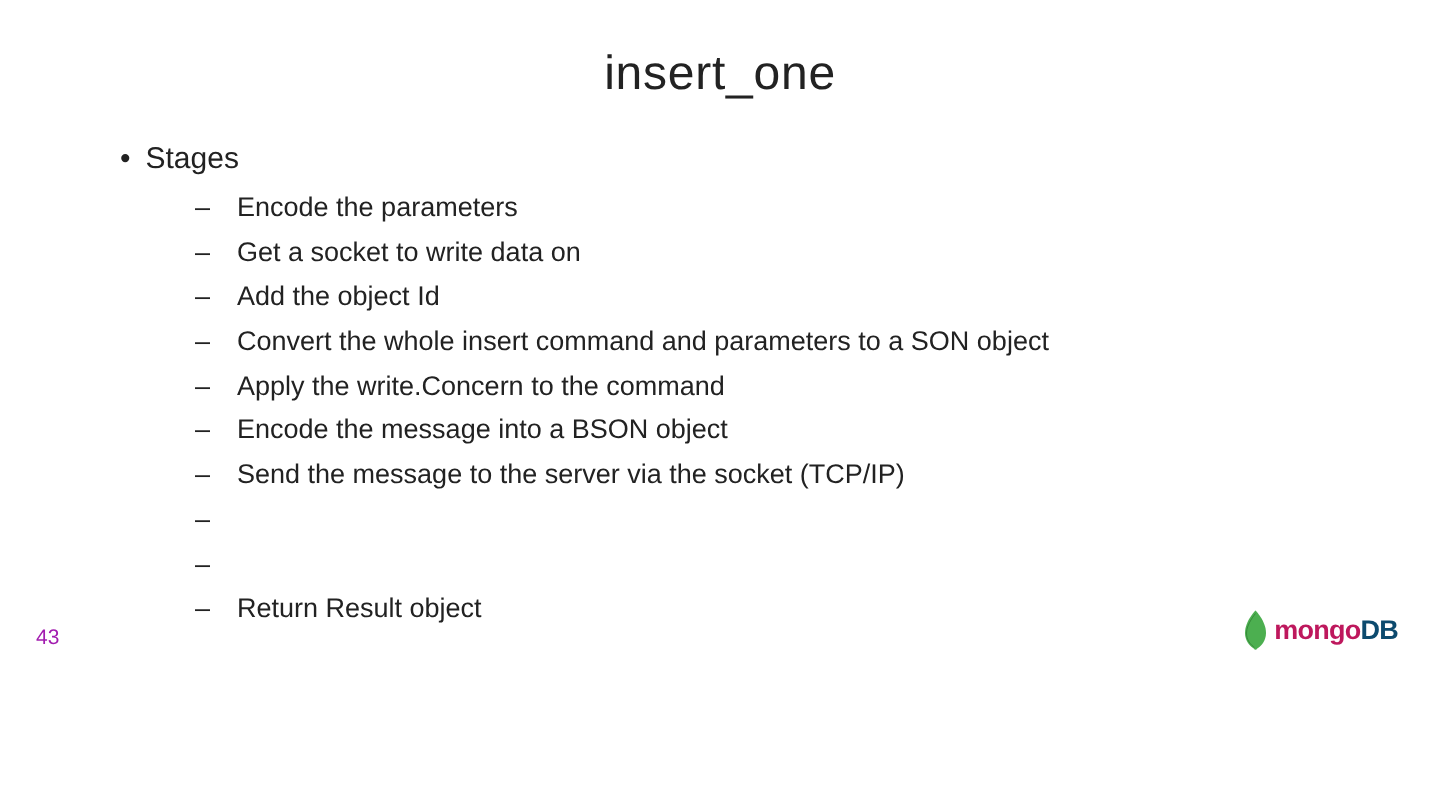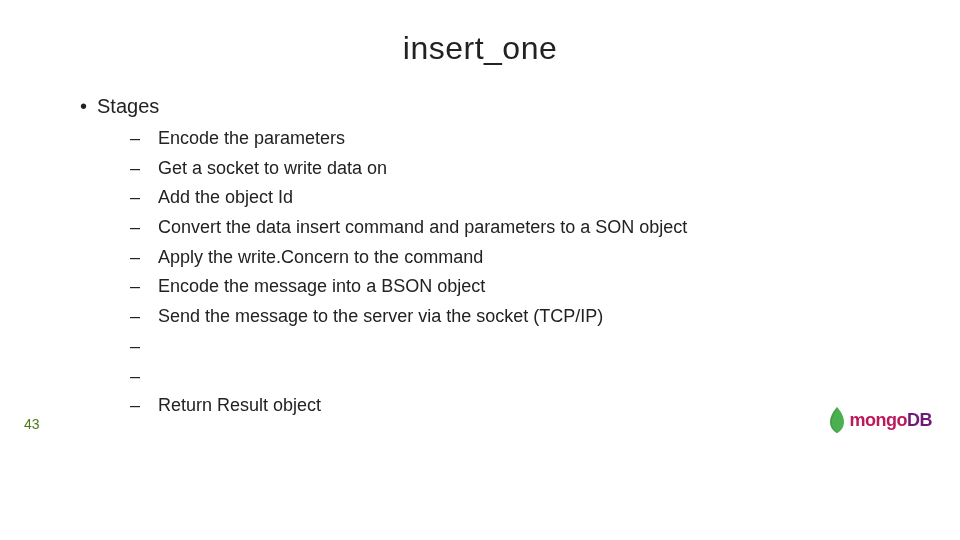--- a/index.html
+++ b/index.html
@@ -68,21 +68,21 @@
       margin-right: 12px;
       min-width: 16px;
       color: #222222;
     }
 
     .slide-number {
       position: absolute;
       bottom: 16px;
       left: 24px;
       font-size: 14px;
-      color: #4d7c0f;
+      color: #a21caf;
     }
 
     .logo {
       position: absolute;
       bottom: 14px;
       right: 28px;
       display: flex;
       align-items: center;
       gap: 2px;
     }
@@ -123,21 +123,21 @@
         <li>
           <span class="dash">–</span>
           <span>Get a socket to write data on</span>
         </li>
         <li>
           <span class="dash">–</span>
           <span>Add the object Id</span>
         </li>
         <li>
           <span class="dash">–</span>
-          <span>Convert the data insert command and parameters to a SON object</span>
+          <span>Convert the whole insert command and parameters to a SON object</span>
         </li>
         <li>
           <span class="dash">–</span>
           <span>Apply the write.Concern to the command</span>
         </li>
         <li>
           <span class="dash">–</span>
           <span>Encode the message into a BSON object</span>
         </li>
         <li>
@@ -159,17 +159,17 @@
 
   <div class="slide-number">43</div>
 
   <div class="logo">
     <svg class="logo-leaf" viewBox="0 0 22 28" xmlns="http://www.w3.org/2000/svg">
       <path d="M11 1 C11 1 4 8 4 16 C4 21 7 25 11 27 C15 25 18 21 18 16 C18 8 11 1 11 1Z" fill="#4CAF50"></path>
       <path d="M11 3 C11 3 5 10 5 16 C5 20.5 7.5 24 11 26" stroke="#2E7D32" stroke-width="0.5" fill="none"></path>
       <line x1="11" y1="20" x2="11" y2="27" stroke="#4CAF50" stroke-width="1.5"></line>
     </svg>
     <span class="logo-text">
-      <span>mongo</span><span style="color:#701a75;">DB</span>
+      <span>mongo</span><span style="color:#0c4a6e;">DB</span>
     </span>
   </div>
 
 </div>
 
 </body></html>

